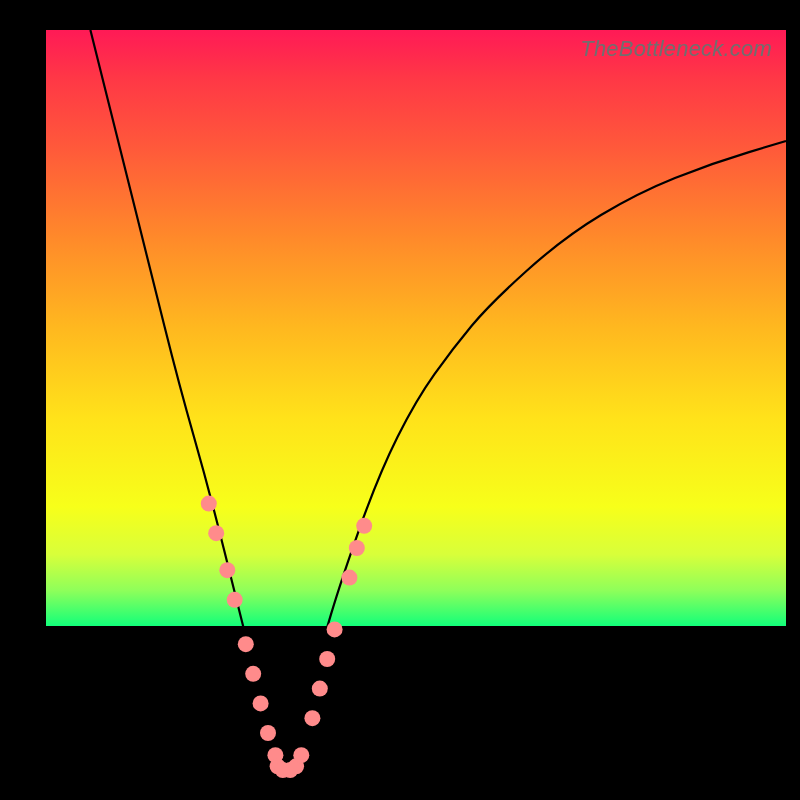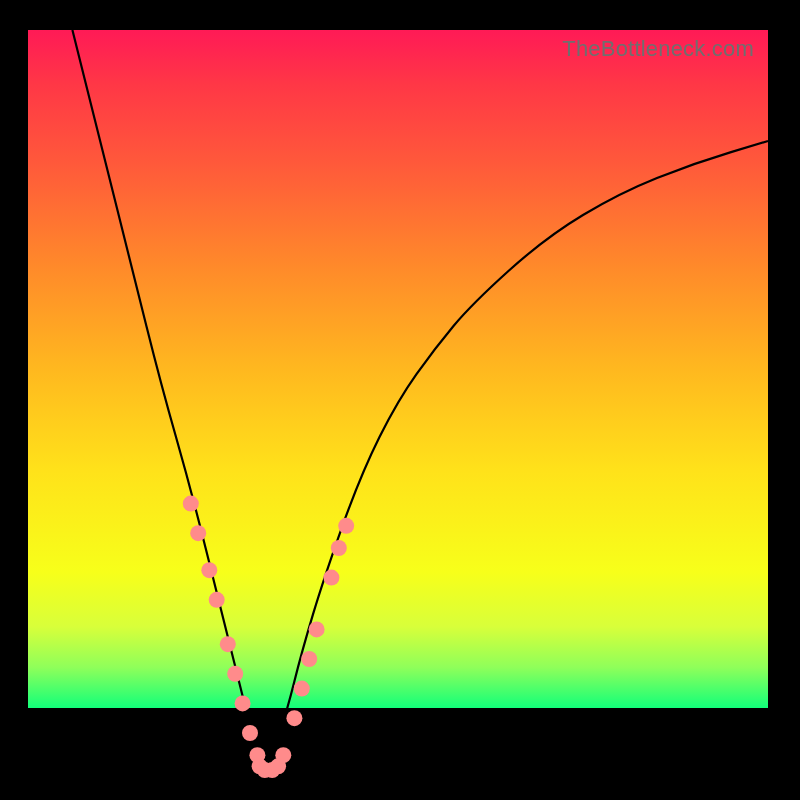--- a/index.html
+++ b/index.html
@@ -12,35 +12,36 @@
     font-family: Arial, Helvetica, sans-serif;
   }
   .frame {
     position: relative;
     width: 800px;
     height: 800px;
     background: #000;
   }
   .plot-area {
     position: absolute;
-    left: 28px;
+    left: 46px;
     top: 30px;
     width: 740px;
-    height: 678px;
+    height: 596px;
     background: linear-gradient(to bottom,
       #ff1a56 0%,
       #ff3746 8%,
       #ff5a3a 20%,
       #ff8a2a 35%,
       #ffb81f 50%,
       #ffe21a 65%,
       #f7ff1a 80%,
       #d8ff3a 88%,
       #8fff5a 94%,
       #12ff7a 100%);
+    font-style: italic;
   }
   .watermark {
     position: absolute;
     top: 6px;
     right: 14px;
     color: #6f6f6f;
     font-size: 22px;
     font-weight: 500;
     letter-spacing: 0.2px;
     user-select: none;

